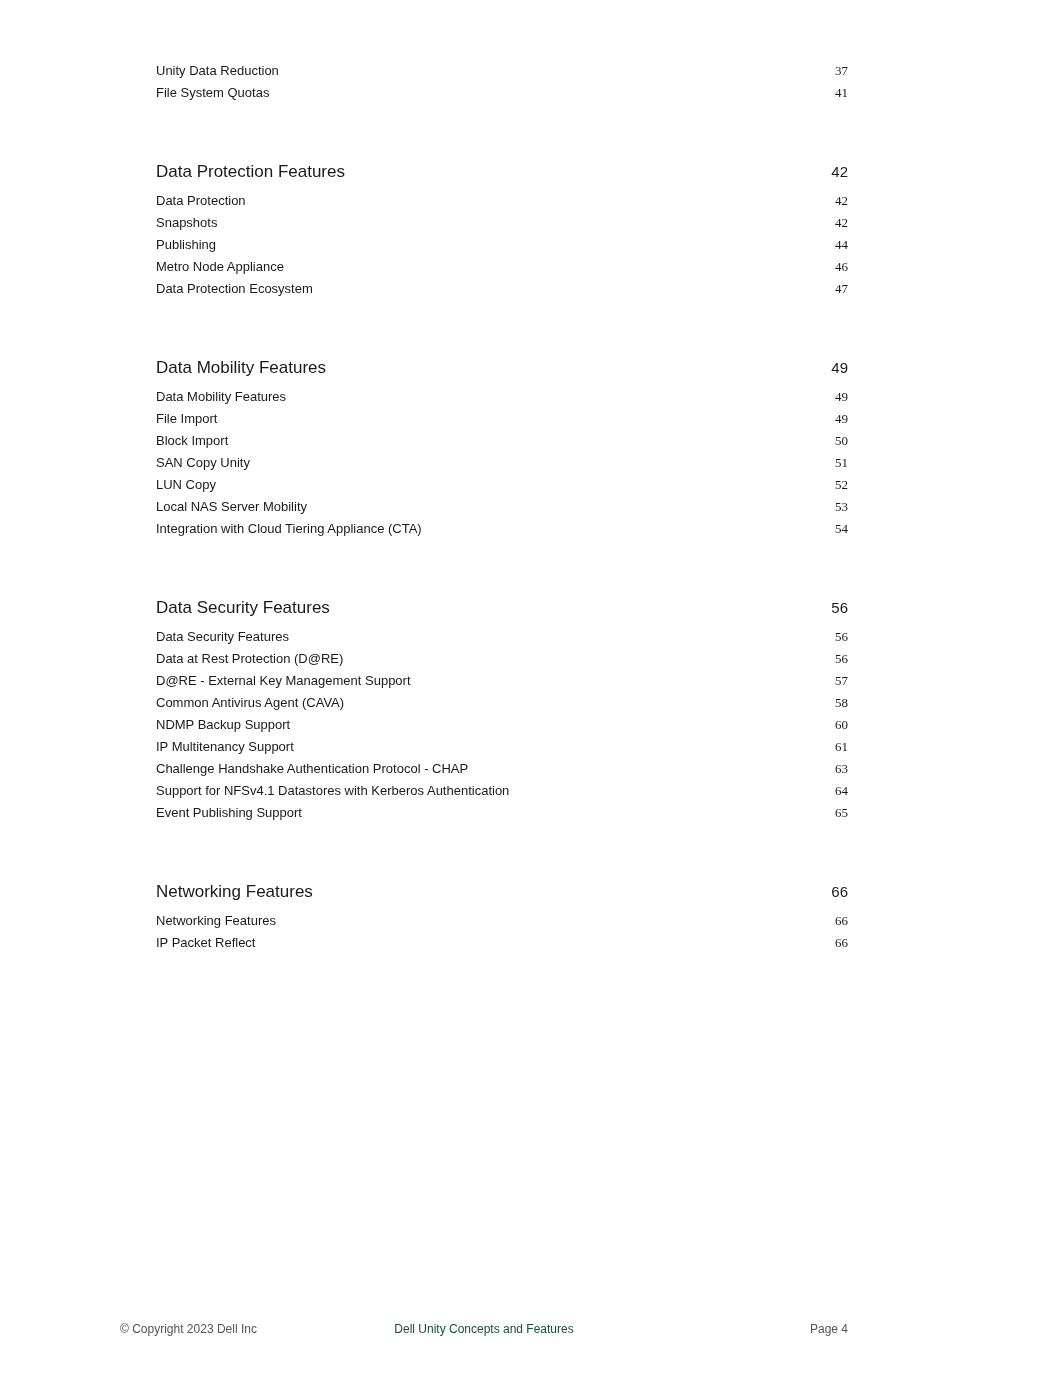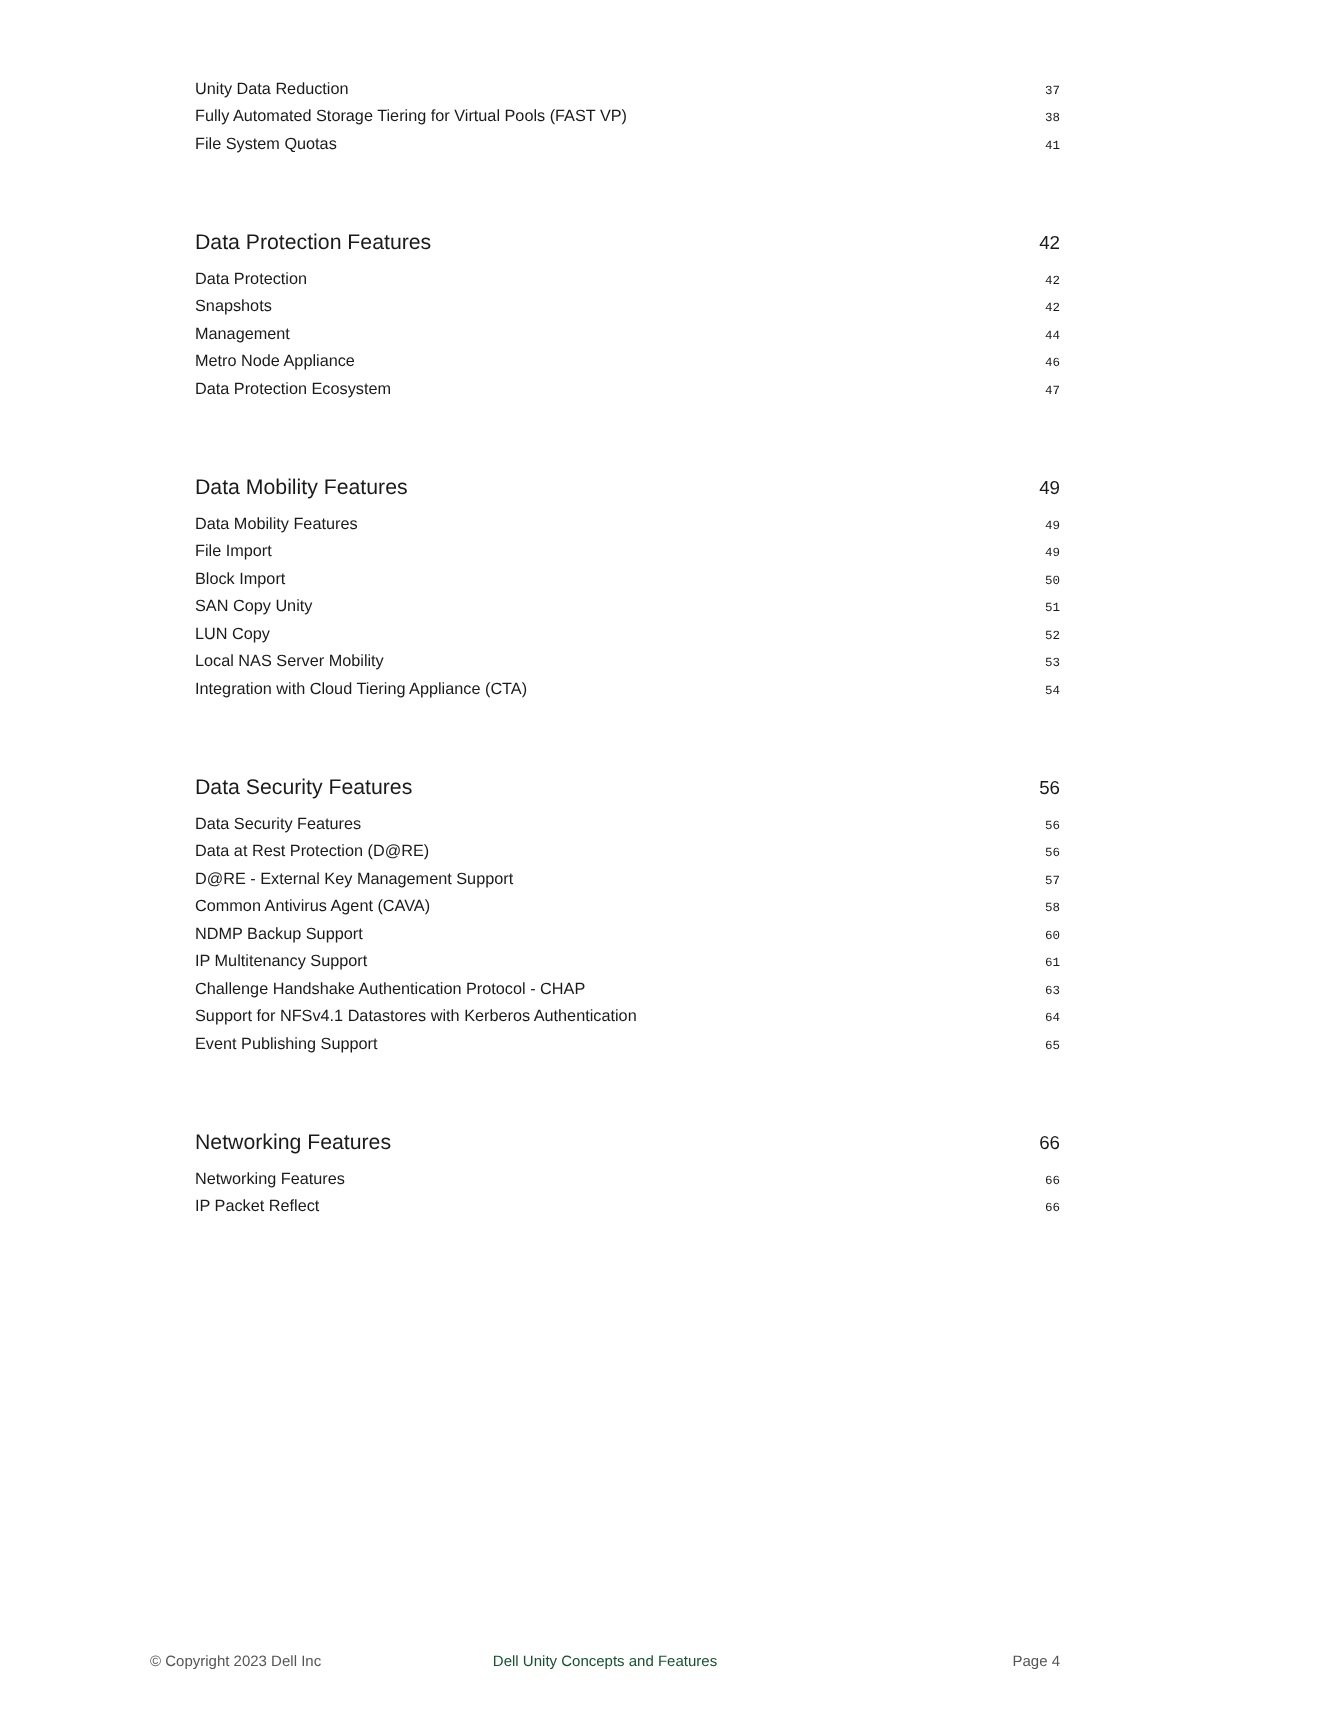--- a/index.html
+++ b/index.html
@@ -58,23 +58,23 @@
       padding-left: 36px;
     }
 
     .toc-item-label {
       font-size: 13px;
       color: #1a1a1a;
       font-family: Arial, Helvetica, sans-serif;
     }
 
     .toc-item-page {
-      font-size: 10px;
-      color: #1a1a1a;
-      font-family: Liberation Mono, monospace;
+      font-size: 13px;
+      color: #1a1a1a;
+      font-family: Liberation Serif, serif;
       text-align: right;
     }
 
     .footer {
       position: absolute;
       bottom: 40px;
       left: 0;
       right: 0;
       display: flex;
       justify-content: space-between;
@@ -111,45 +111,41 @@
 <body>
 
 <div class="page">
 
   <div class="toc-section">
     <div class="toc-item">
       <span class="toc-item-label">Unity Data Reduction</span>
       <span class="toc-item-page">37</span>
     </div>
     <div class="toc-item">
-      <span class="toc-item-label">Fully Automated Storage Tiering for Virtual Pools (FAST VP)</span>
-      <span class="toc-item-page">38</span>
-    </div>
-    <div class="toc-item">
       <span class="toc-item-label">File System Quotas</span>
       <span class="toc-item-page">41</span>
     </div>
   </div>
 
   <div class="toc-section">
     <div class="section-spacer"></div>
     <div class="toc-header">
       <span class="toc-header-title">Data Protection Features</span>
       <span class="toc-header-page">42</span>
     </div>
     <div class="toc-item">
       <span class="toc-item-label">Data Protection</span>
       <span class="toc-item-page">42</span>
     </div>
     <div class="toc-item">
       <span class="toc-item-label">Snapshots</span>
       <span class="toc-item-page">42</span>
     </div>
     <div class="toc-item">
-      <span class="toc-item-label">Management</span>
+      <span class="toc-item-label">Publishing</span>
       <span class="toc-item-page">44</span>
     </div>
     <div class="toc-item">
       <span class="toc-item-label">Metro Node Appliance</span>
       <span class="toc-item-page">46</span>
     </div>
     <div class="toc-item">
       <span class="toc-item-label">Data Protection Ecosystem</span>
       <span class="toc-item-page">47</span>
     </div>

